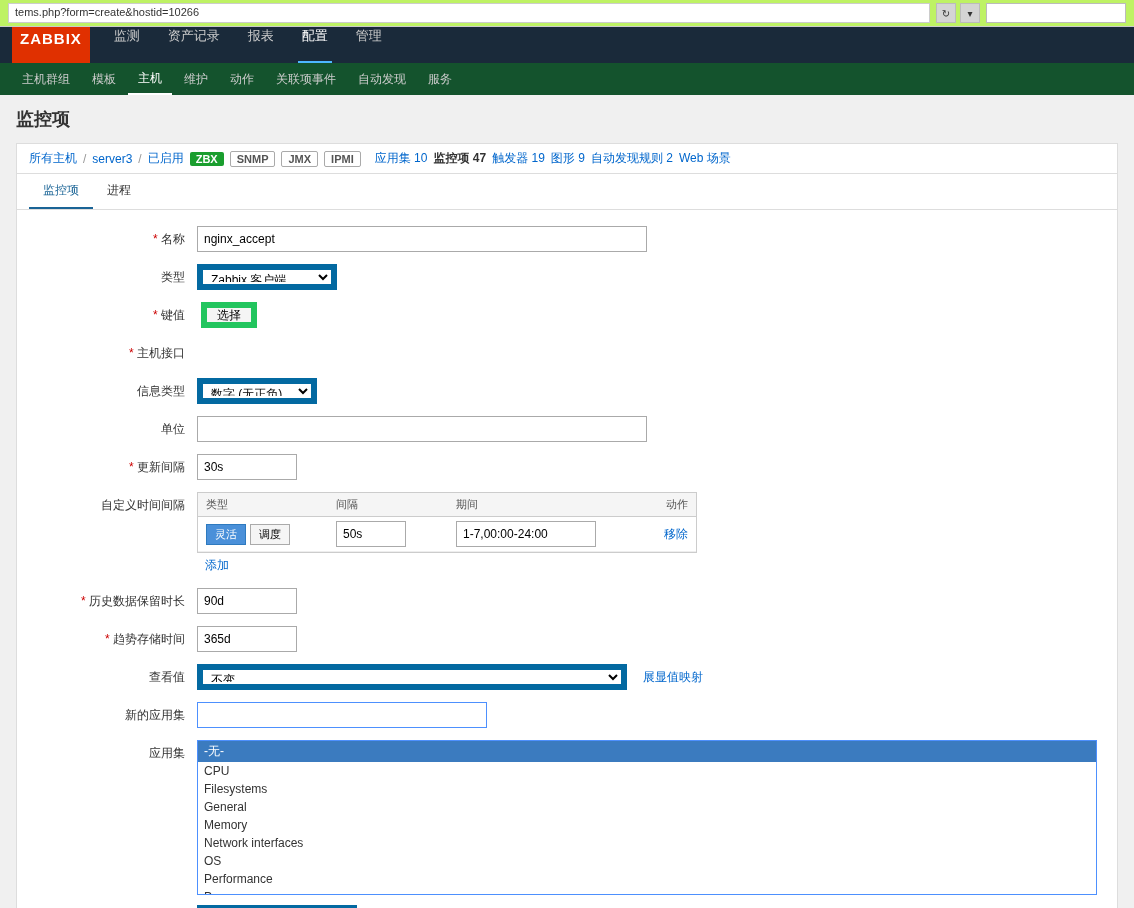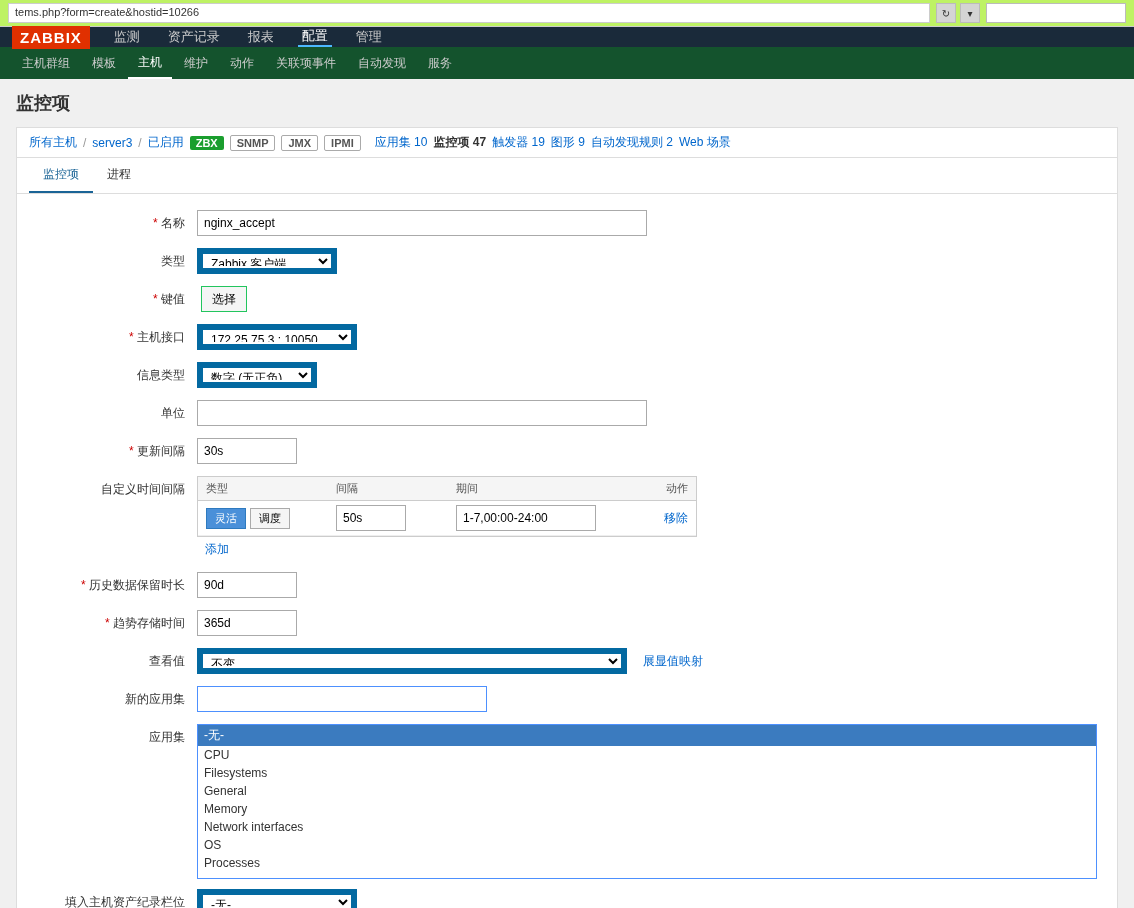--- a/index.html
+++ b/index.html
@@ -47,22 +47,21 @@
       font-size: 11px;
       height: 20px;
       width: 140px;
       margin-left: 6px;
     }
 
     
     .zabbix-header {
       background: #1a2a3a;
       display: flex;
-      align-items: center;
-      height: 20px;
+      height: 36px;
       padding: 0 12px;
       gap: 20px;
     }
     .zabbix-logo {
       background: #e03000;
       color: white;
       font-weight: bold;
       font-size: 15px;
       padding: 3px 8px;
       letter-spacing: 1px;
@@ -196,21 +195,21 @@
       background: white;
       border: 6px solid #0369a1;
       padding: 2px 4px;
       font-size: 12px;
       height: 26px;
     }
     .btn {
       padding: 3px 10px;
       font-size: 12px;
       cursor: pointer;
-      border: 1px solid #22c55e;
+      border: 6px solid #22c55e;
       background: #f5f5f5;
       height: 26px;
       display: inline-flex;
       align-items: center;
     }
 
     
     .interval-table {
       border: 1px solid #ccc;
       background: white;
@@ -375,23 +374,20 @@
       </select>
     </div>
 
     <div class="form-row">
       <div class="form-label required">键值</div>
       <button class="btn" style="margin-left:4px;">选择</button>
     </div>
 
     <div class="form-row">
       <div class="form-label required">主机接口</div>
-      <select class="select-control" style="width:160px;">
-        <option>172.25.75.3 : 10050</option>
-      </select>
     </div>
 
     <div class="form-row">
       <div class="form-label">信息类型</div>
       <select class="select-control" style="width:120px;">
         <option>数字 (无正负)</option>
       </select>
     </div>
 
     <div class="form-row">
@@ -462,20 +458,21 @@
     <div class="form-row" style="align-items:flex-start;">
       <div class="form-label">应用集</div>
       <div class="listbox-scroll">
         <div class="listbox-item selected">-无-</div>
         <div class="listbox-item">CPU</div>
         <div class="listbox-item">Filesystems</div>
         <div class="listbox-item">General</div>
         <div class="listbox-item">Memory</div>
         <div class="listbox-item">Network interfaces</div>
         <div class="listbox-item">OS</div>
+        <div class="listbox-item">Performance</div>
         <div class="listbox-item">Processes</div>
 
       </div>
     </div>
 
     <div class="form-row">
       <div class="form-label">填入主机资产纪录栏位</div>
       <select class="select-control" style="width:160px;">
         <option>-无-</option>
       </select>

